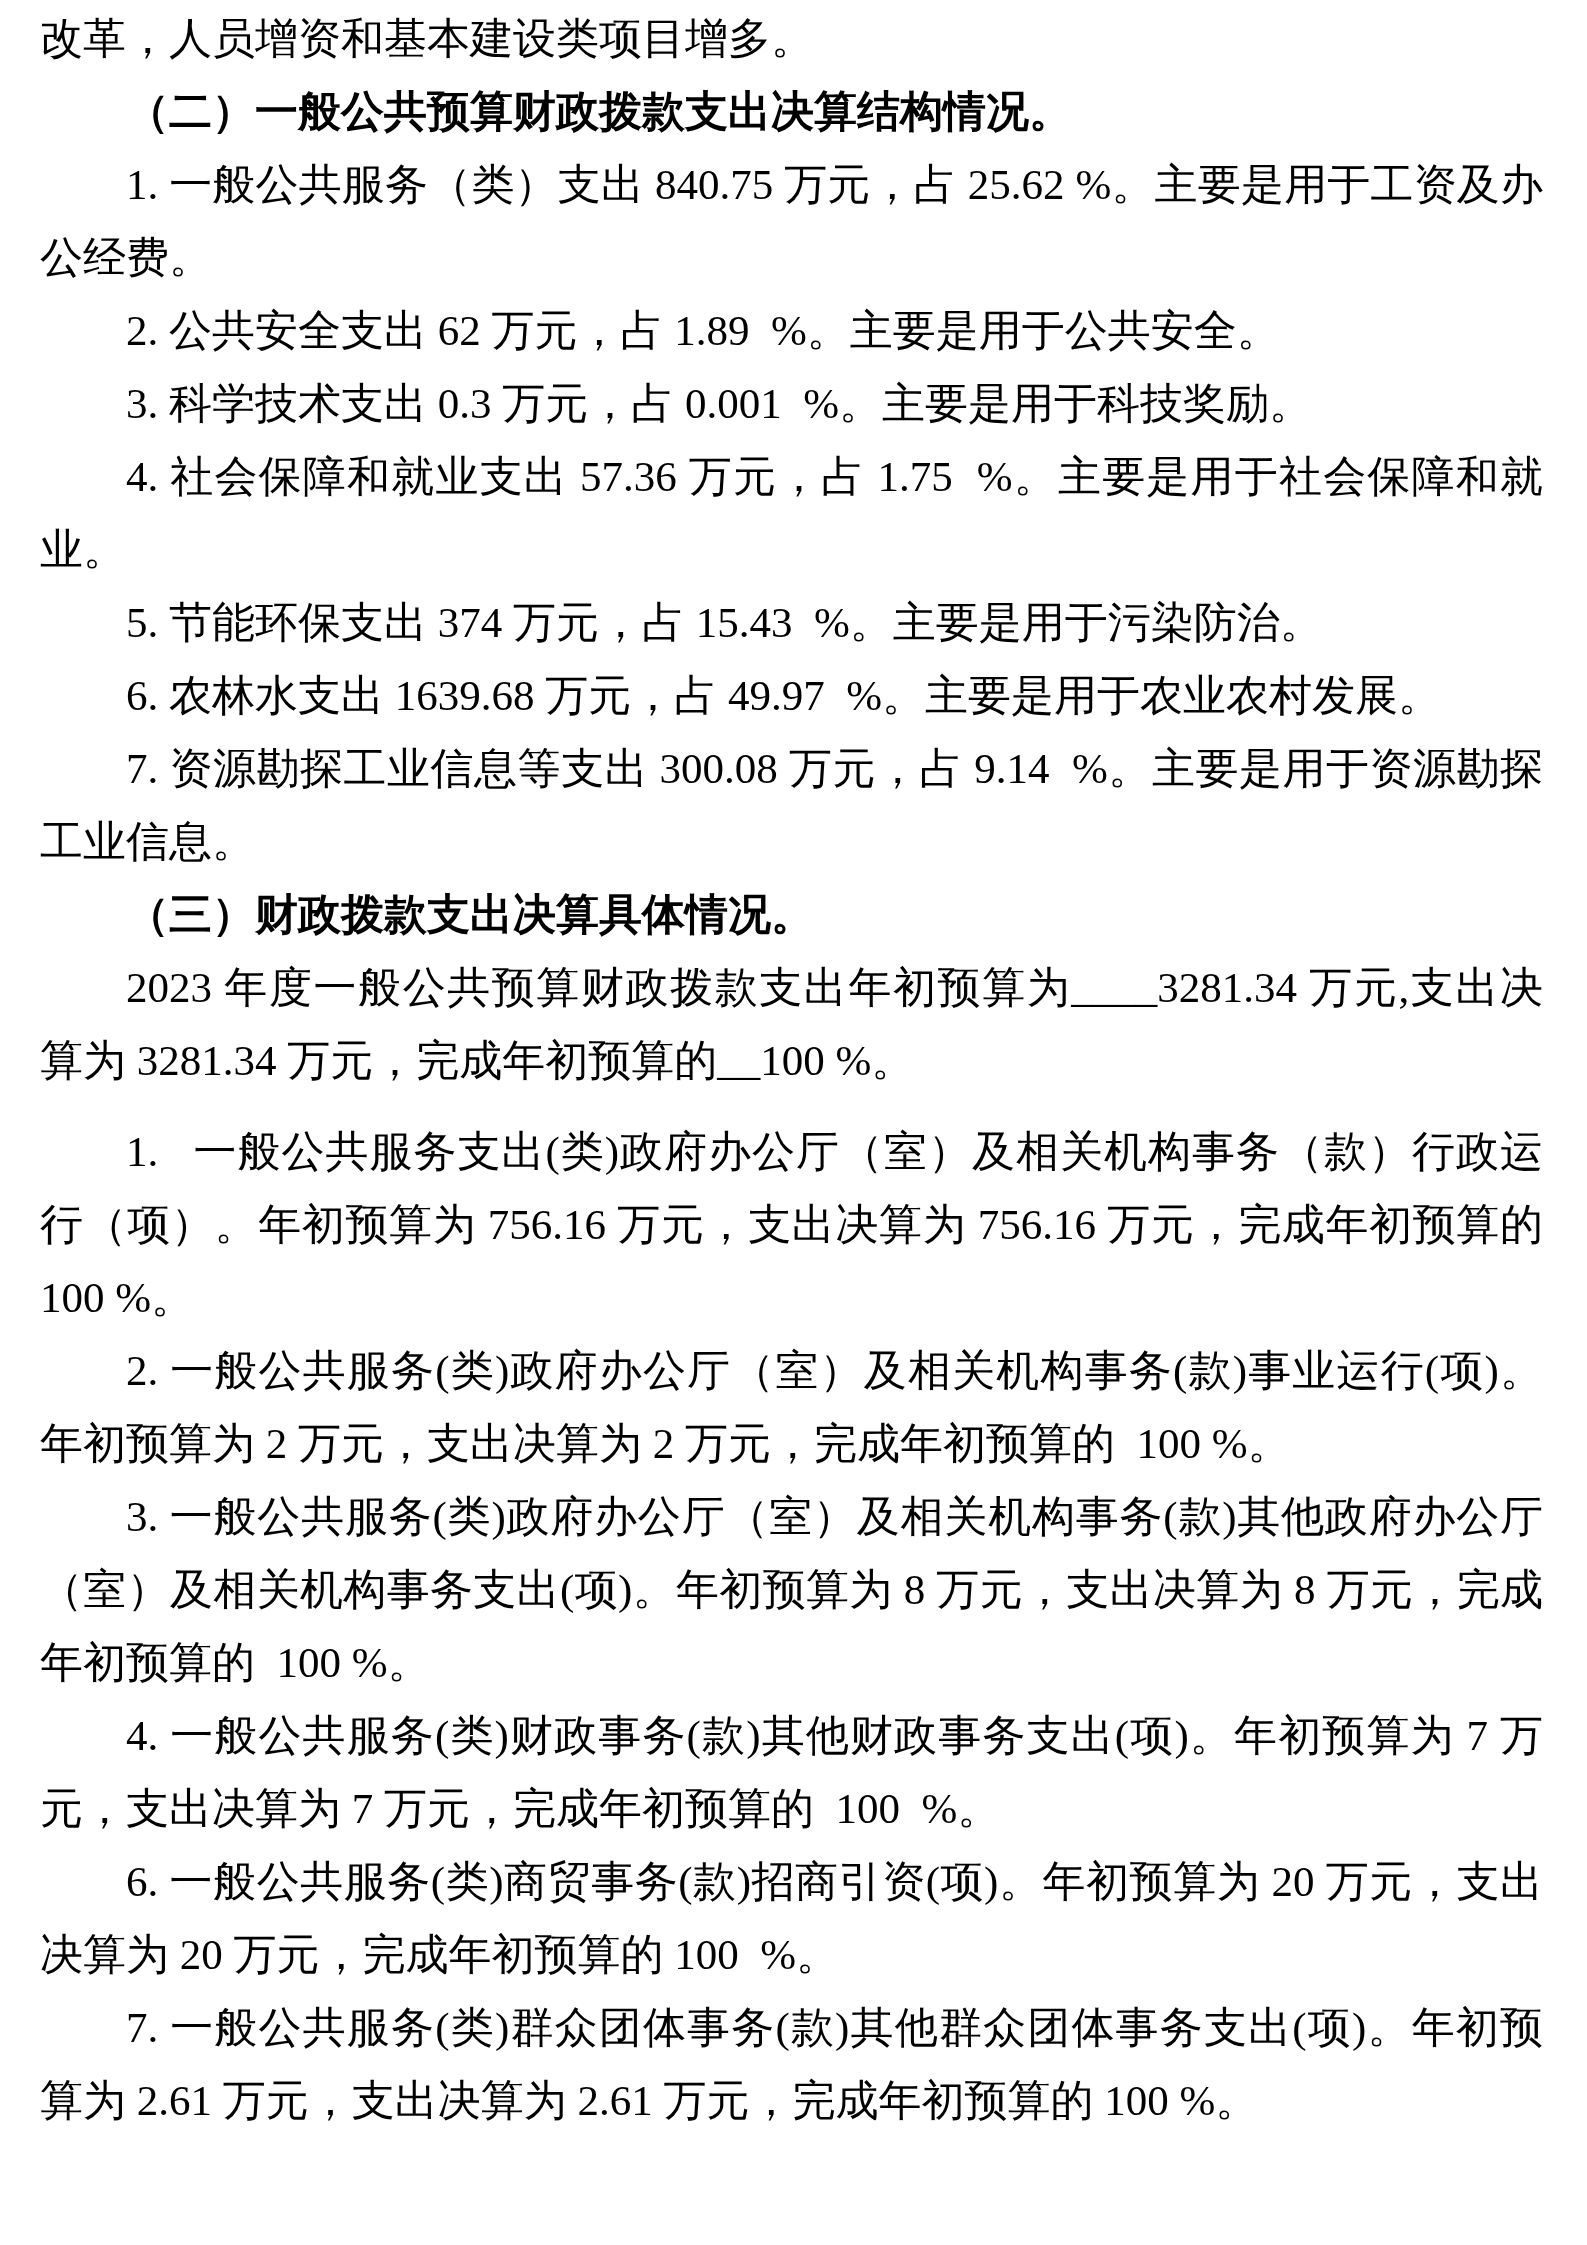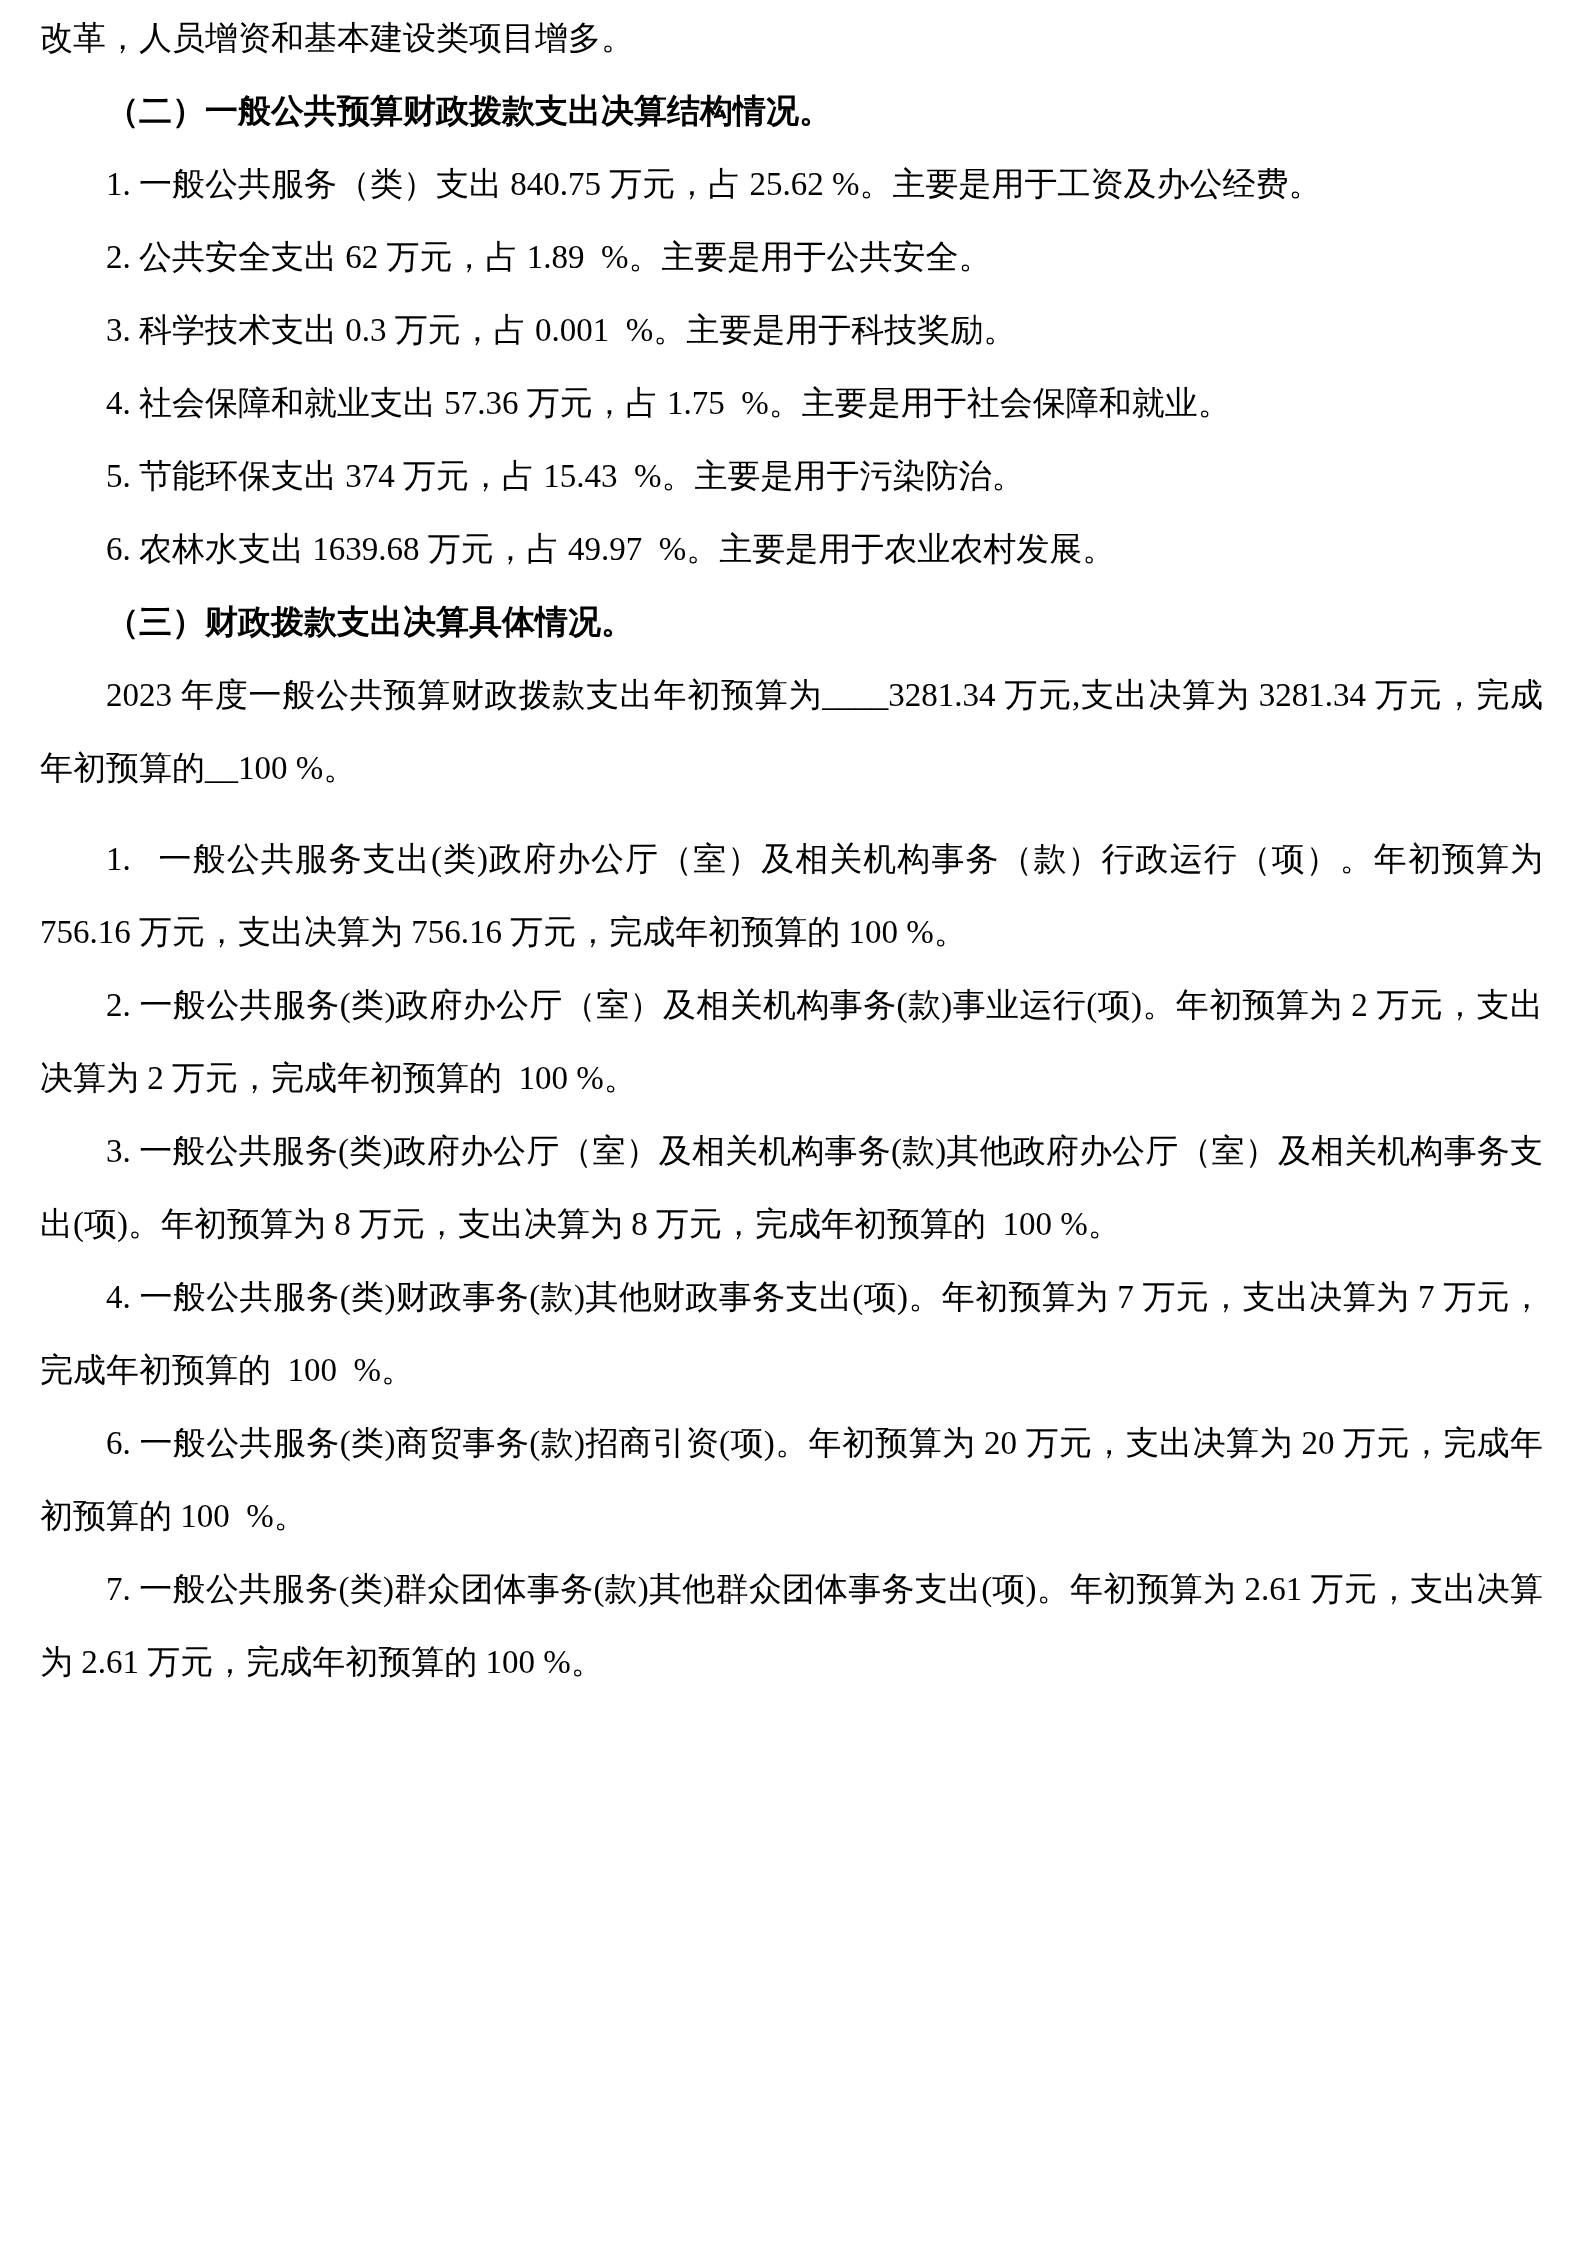--- a/index.html
+++ b/index.html
@@ -10,21 +10,21 @@
   .page {
     position: relative;
     width: 1587px;
     height: 2245px;
     margin: 0 auto;
     background: #ffffff;
     box-sizing: border-box;
     padding: 2px 44px 0 40px;
     overflow: hidden;
     font-family: "Liberation Serif", "DejaVu Serif", serif;
-    font-size: 33px;
+    font-size: 43px;
     line-height: 73px;
     color: #000000;
   }
   p.line {
     margin: 0;
     text-align: justify;
     text-indent: 2em;
     white-space: pre-wrap;
     word-break: break-word;
   }
@@ -47,20 +47,21 @@
 
   <p class="line heading">（二）一般公共预算财政拨款支出决算结构情况。</p>
 
 
   <p class="line">1. 一般公共服务（类）支出 840.75 万元，占 25.62 %。主要是用于工资及办公经费。</p>
   <p class="line">2. 公共安全支出 62 万元，占 1.89  %。主要是用于公共安全。</p>
   <p class="line">3. 科学技术支出 0.3 万元，占 0.001  %。主要是用于科技奖励。</p>
   <p class="line">4. 社会保障和就业支出 57.36 万元，占 1.75  %。主要是用于社会保障和就业。</p>
   <p class="line">5. 节能环保支出 374 万元，占 15.43  %。主要是用于污染防治。</p>
   <p class="line">6. 农林水支出 1639.68 万元，占 49.97  %。主要是用于农业农村发展。</p>
+  <p class="line">7. 资源勘探工业信息等支出 300.08 万元，占 9.14  %。主要是用于资源勘探工业信息。</p>
 
   <p class="line heading">（三）财政拨款支出决算具体情况。</p>
 
   <p class="line">2023 年度一般公共预算财政拨款支出年初预算为____3281.34 万元,支出决算为 3281.34 万元，完成年初预算的__100 %。</p>
 
   <p class="line first-detail">1.   一般公共服务支出(类)政府办公厅（室）及相关机构事务（款）行政运行（项）。年初预算为 756.16 万元，支出决算为 756.16 万元，完成年初预算的 100 %。</p>
   <p class="line">2. 一般公共服务(类)政府办公厅（室）及相关机构事务(款)事业运行(项)。年初预算为 2 万元，支出决算为 2 万元，完成年初预算的  100 %。</p>
   <p class="line">3. 一般公共服务(类)政府办公厅（室）及相关机构事务(款)其他政府办公厅（室）及相关机构事务支出(项)。年初预算为 8 万元，支出决算为 8 万元，完成年初预算的  100 %。</p>
   <p class="line">4. 一般公共服务(类)财政事务(款)其他财政事务支出(项)。年初预算为 7 万元，支出决算为 7 万元，完成年初预算的  100  %。</p>
   <p class="line">6. 一般公共服务(类)商贸事务(款)招商引资(项)。年初预算为 20 万元，支出决算为 20 万元，完成年初预算的 100  %。</p>

